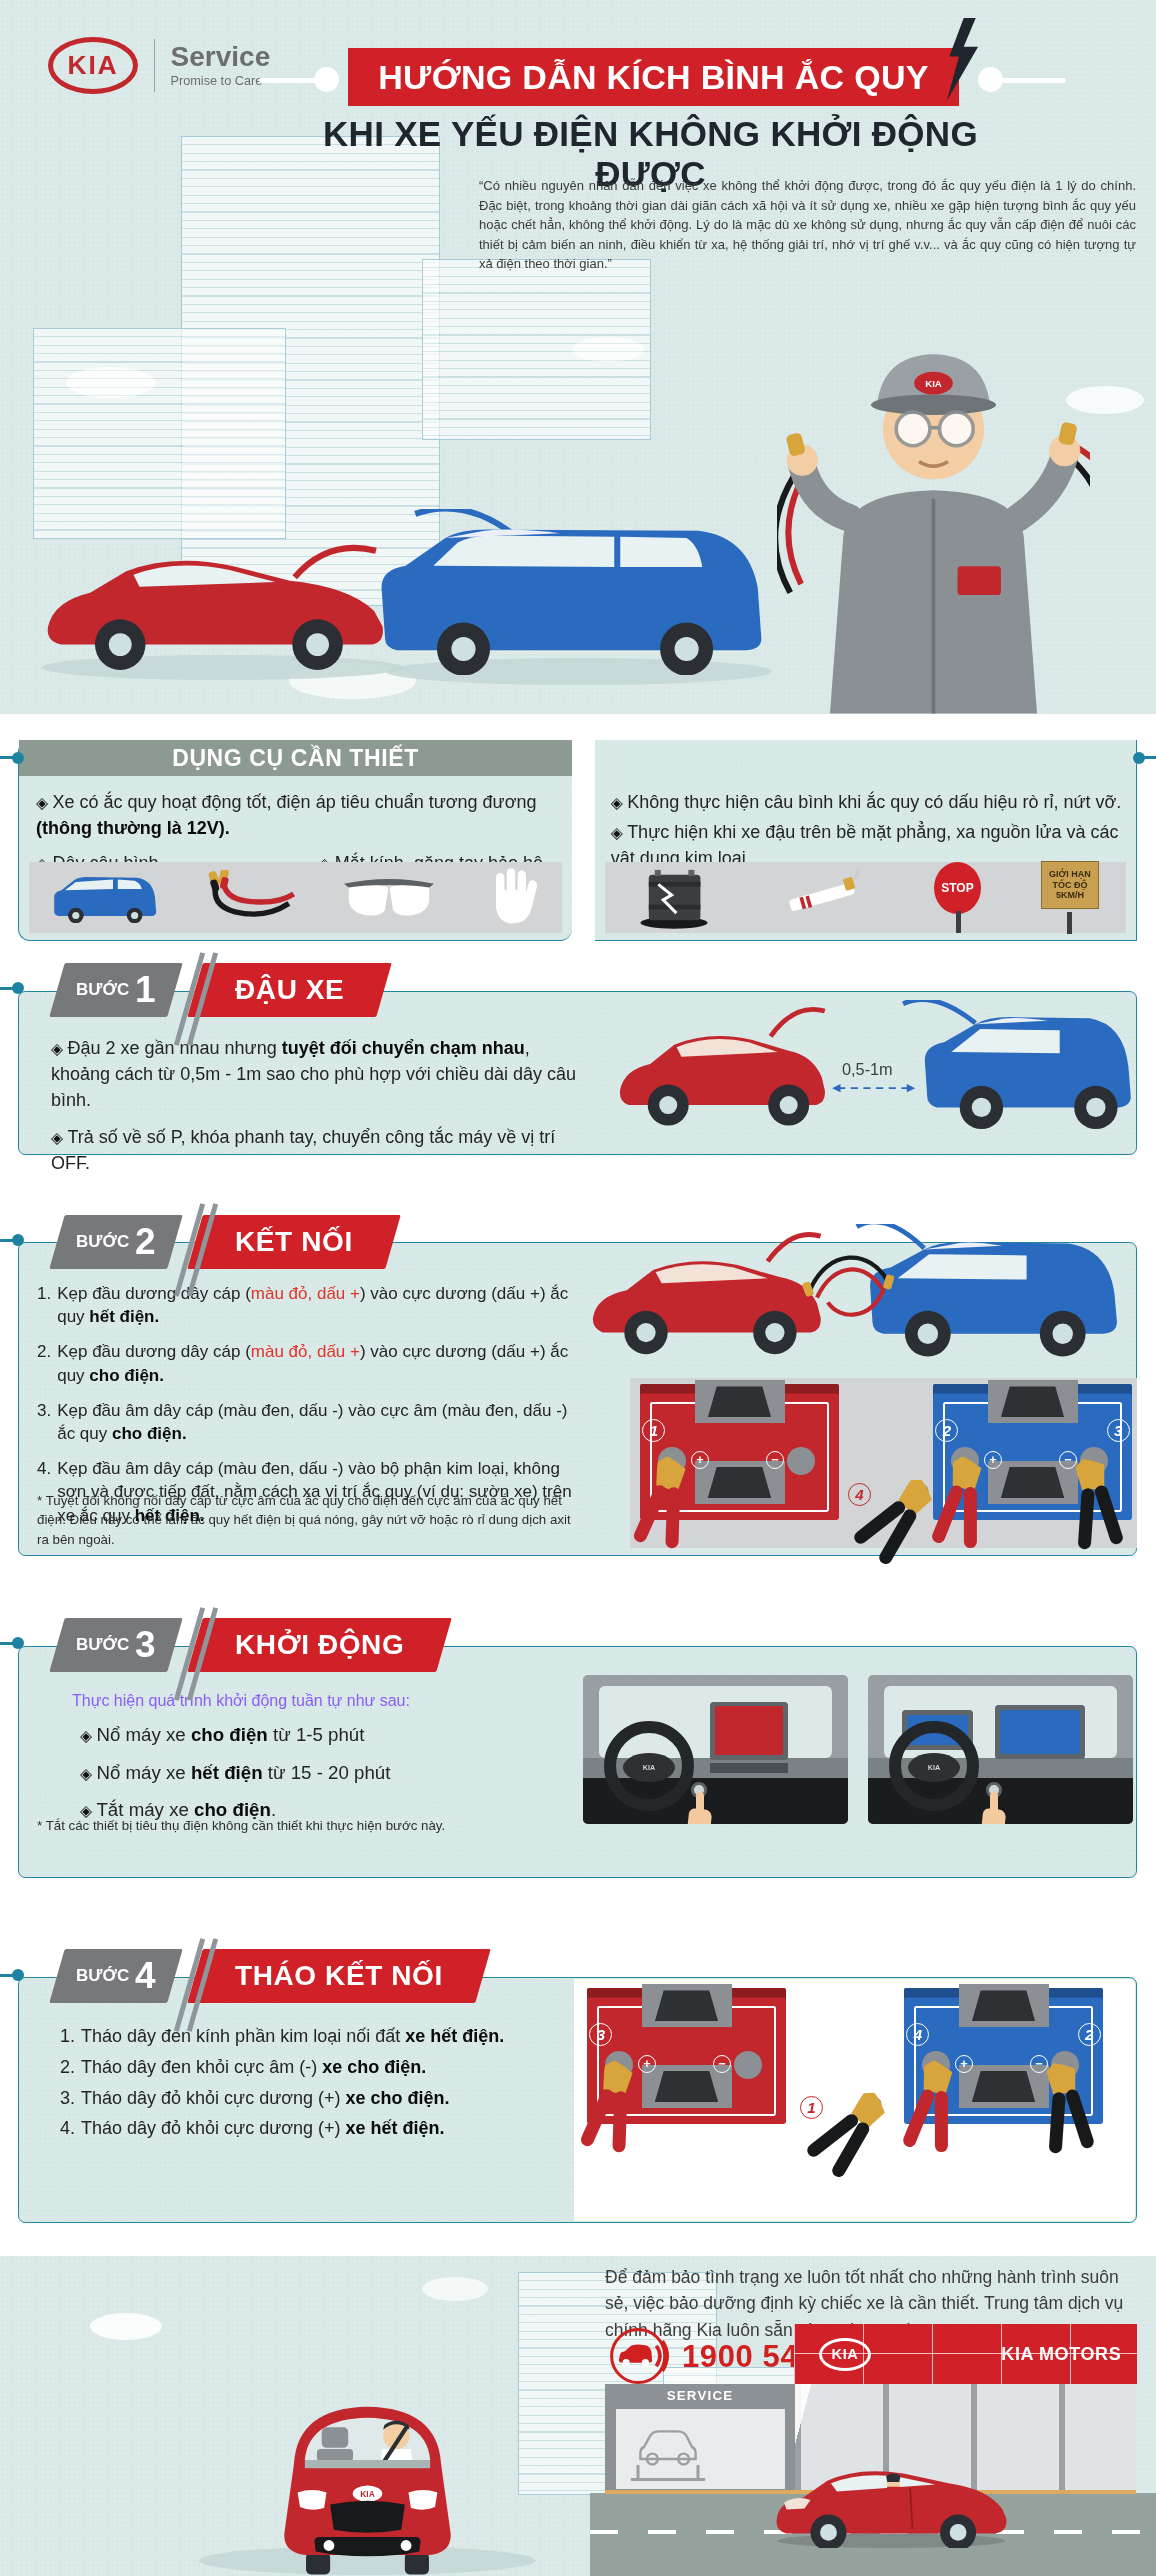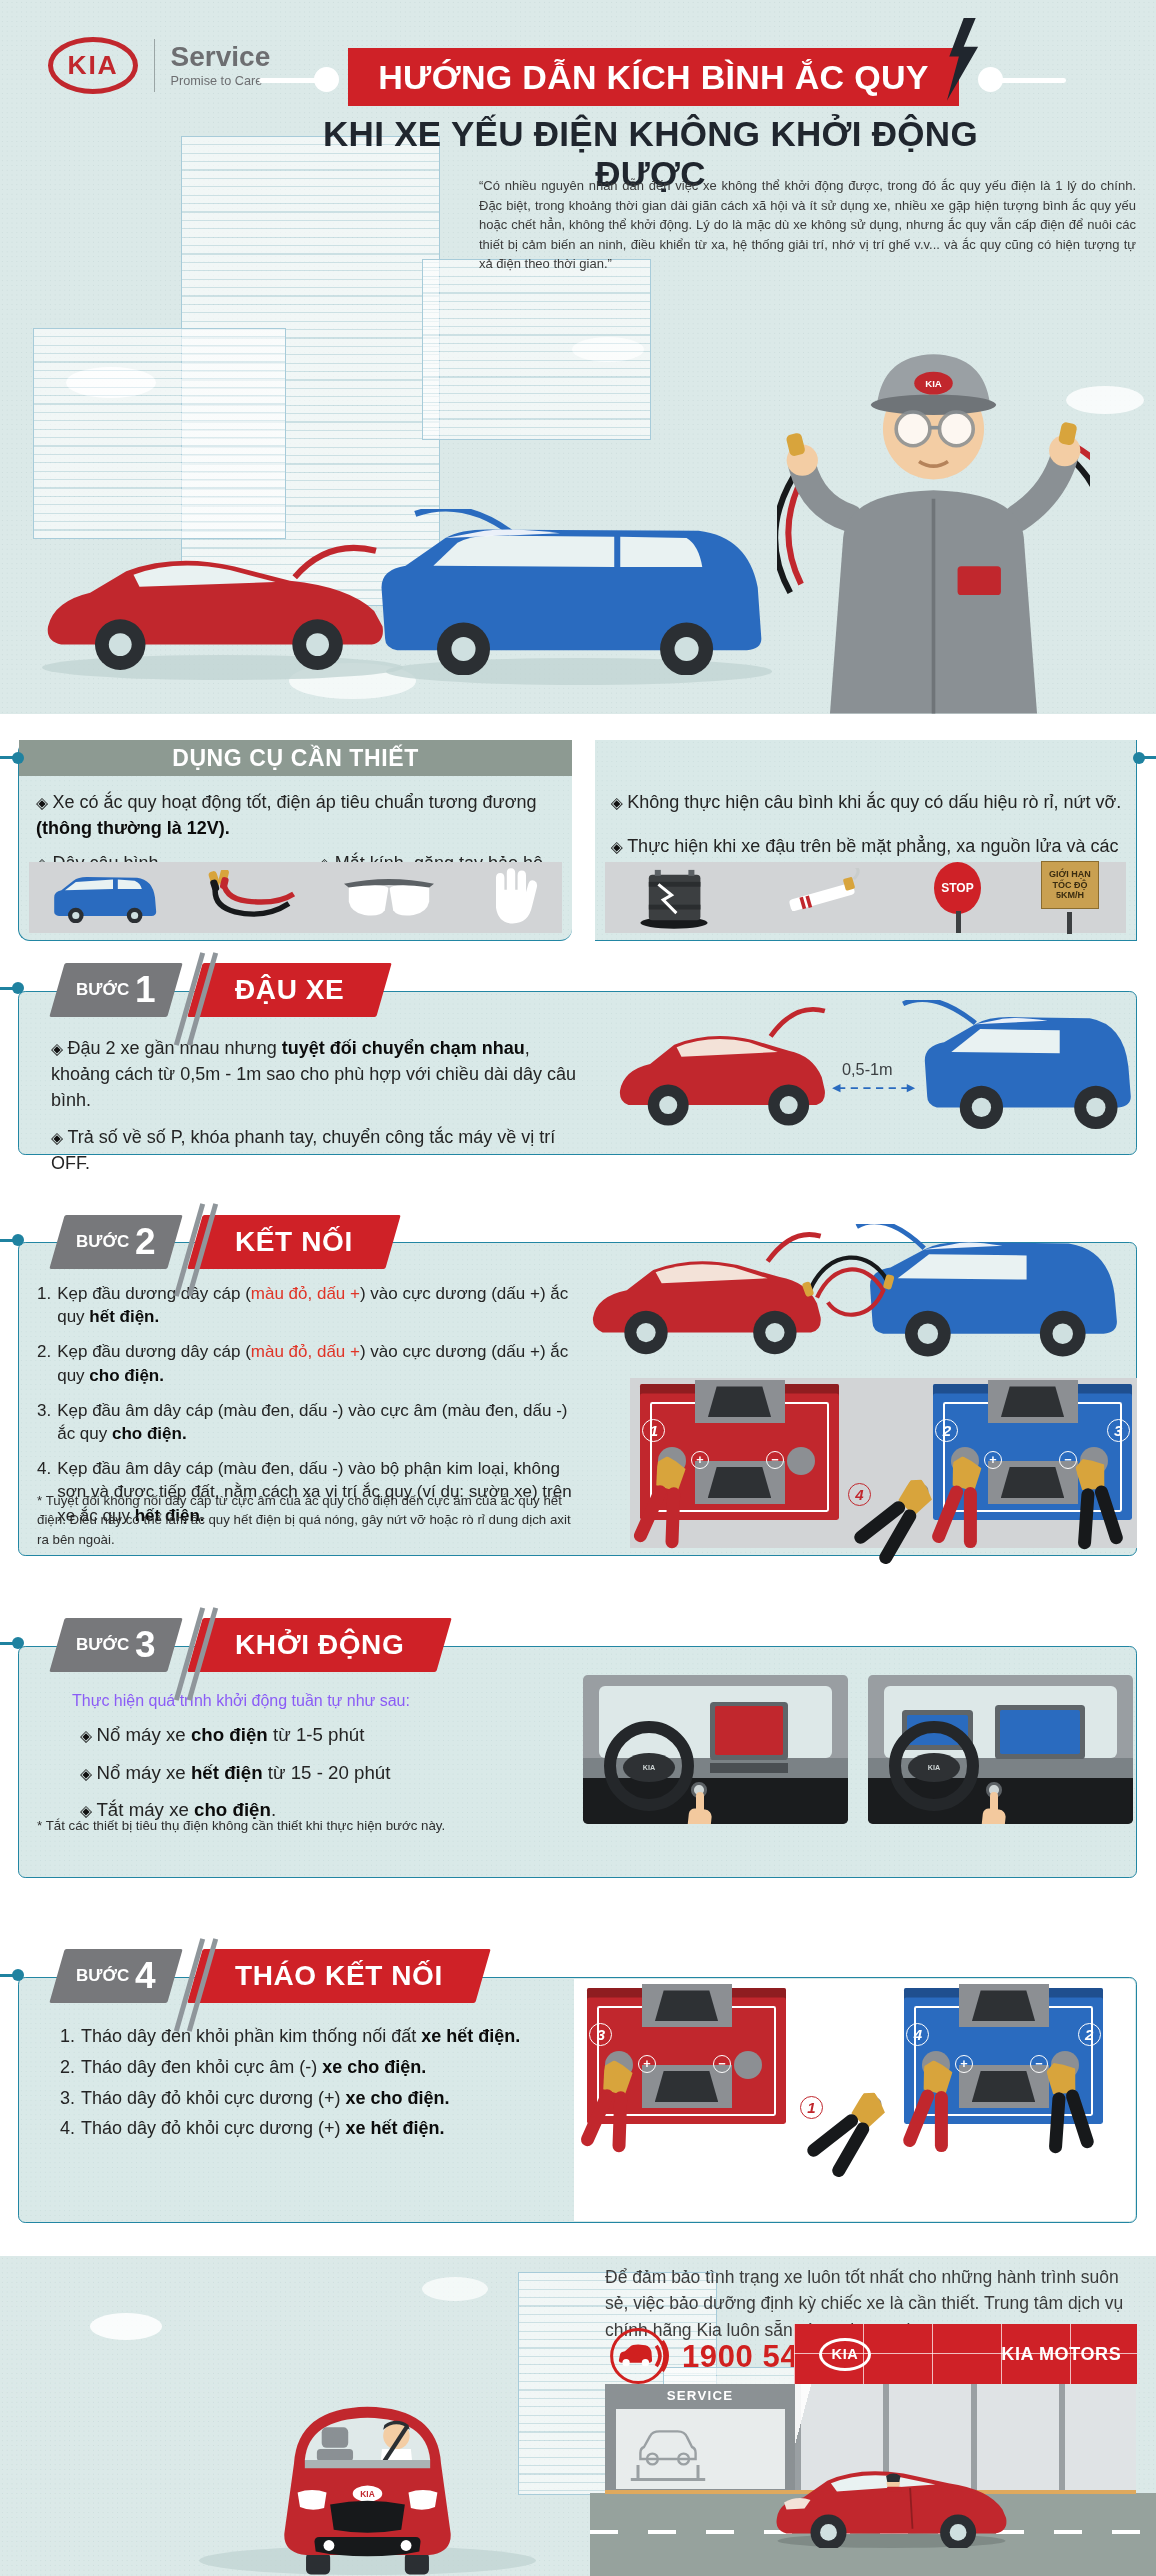--- a/index.html
+++ b/index.html
@@ -223,21 +223,21 @@
       <svg width="66" height="58" viewBox="0 0 110 96">
         <path d="M30 40 L30 16 Q30 8 37 8 Q44 8 44 16 L44 36 L48 36 L48 8 Q48 0 55 0 Q62 0 62 8 L62 36 L66 36 L66 12 Q66 4 73 4 Q80 4 80 12 L80 40 L84 26 Q87 18 94 21 Q100 24 98 32 L90 64 Q84 92 58 92 Q34 92 30 66 Z" fill="#fff"></path>
       </svg>
     </div>
   </div>
 
   <div class="dline" style="left:1142px;top:756px;width:14.5px"></div>
   <div class="dot" style="left:1133px;top:752px"></div>
   <div class="panel half-r" style="left:595px;top:740px;width:542px;height:201px">
     <div class="abs" style="left:15.7px;top:49px;width:512px">
-      <div class="tline" style="margin-bottom:18px"><span class="di"></span><span>Không thực hiện câu bình khi ắc quy có dấu hiệu rò rỉ, nứt vỡ.</span></div>
+      <div class="tline" style="margin-bottom:4px"><span class="di"></span><span>Không thực hiện câu bình khi ắc quy có dấu hiệu rò rỉ, nứt vỡ.</span></div>
       <div class="tline"><span class="di"></span><span>Thực hiện khi xe đậu trên bề mặt phẳng, xa nguồn lửa và các vật dụng kim loại.</span></div>
     </div>
     <div class="strip" style="left:9.6px;right:9.6px;bottom:7.2px;height:71px">
       <svg width="90" height="63" viewBox="0 0 150 104">
         <ellipse cx="70" cy="94" rx="56" ry="10" fill="#17191b"></ellipse>
         <rect x="28" y="14" width="86" height="76" rx="6" fill="#3c3f41"></rect>
         <rect x="28" y="26" width="86" height="8" fill="#2a2d2f"></rect>
           <rect x="28" y="64" width="86" height="8" fill="#2a2d2f"></rect>
         <rect x="38" y="6" width="10" height="10" fill="#5c6165"></rect>
           <rect x="94" y="6" width="10" height="10" fill="#5c6165"></rect>
@@ -496,21 +496,21 @@
         <span class="bword">BƯỚC</span>
         <span class="bnum">4</span>
       </div>
     <div class="btitle">
         <span>THÁO KẾT NỐI</span>
       </div>
   </div>
   <div class="abs" style="left:60px;top:2024px;width:518px">
     <div class="nrow" style="font-size:18px;margin-bottom:6px">
         <span class="nnum">1.</span>
-        <span><span>Tháo dây đen khỏi phần kim thống nối đất </span><b>xe hết điện.</b></span>
+        <span><span>Tháo dây đen kính phần kim loại nối đất </span><b>xe hết điện.</b></span>
       </div>
     <div class="nrow" style="font-size:18px;margin-bottom:6px">
         <span class="nnum">2.</span>
         <span><span>Tháo dây đen khỏi cực âm (-) </span><b>xe cho điện.</b></span>
       </div>
     <div class="nrow" style="font-size:18px;margin-bottom:6px">
         <span class="nnum">3.</span>
         <span><span>Tháo dây đỏ khỏi cực dương (+) </span><b>xe cho điện.</b></span>
       </div>
     <div class="nrow" style="font-size:18px">

